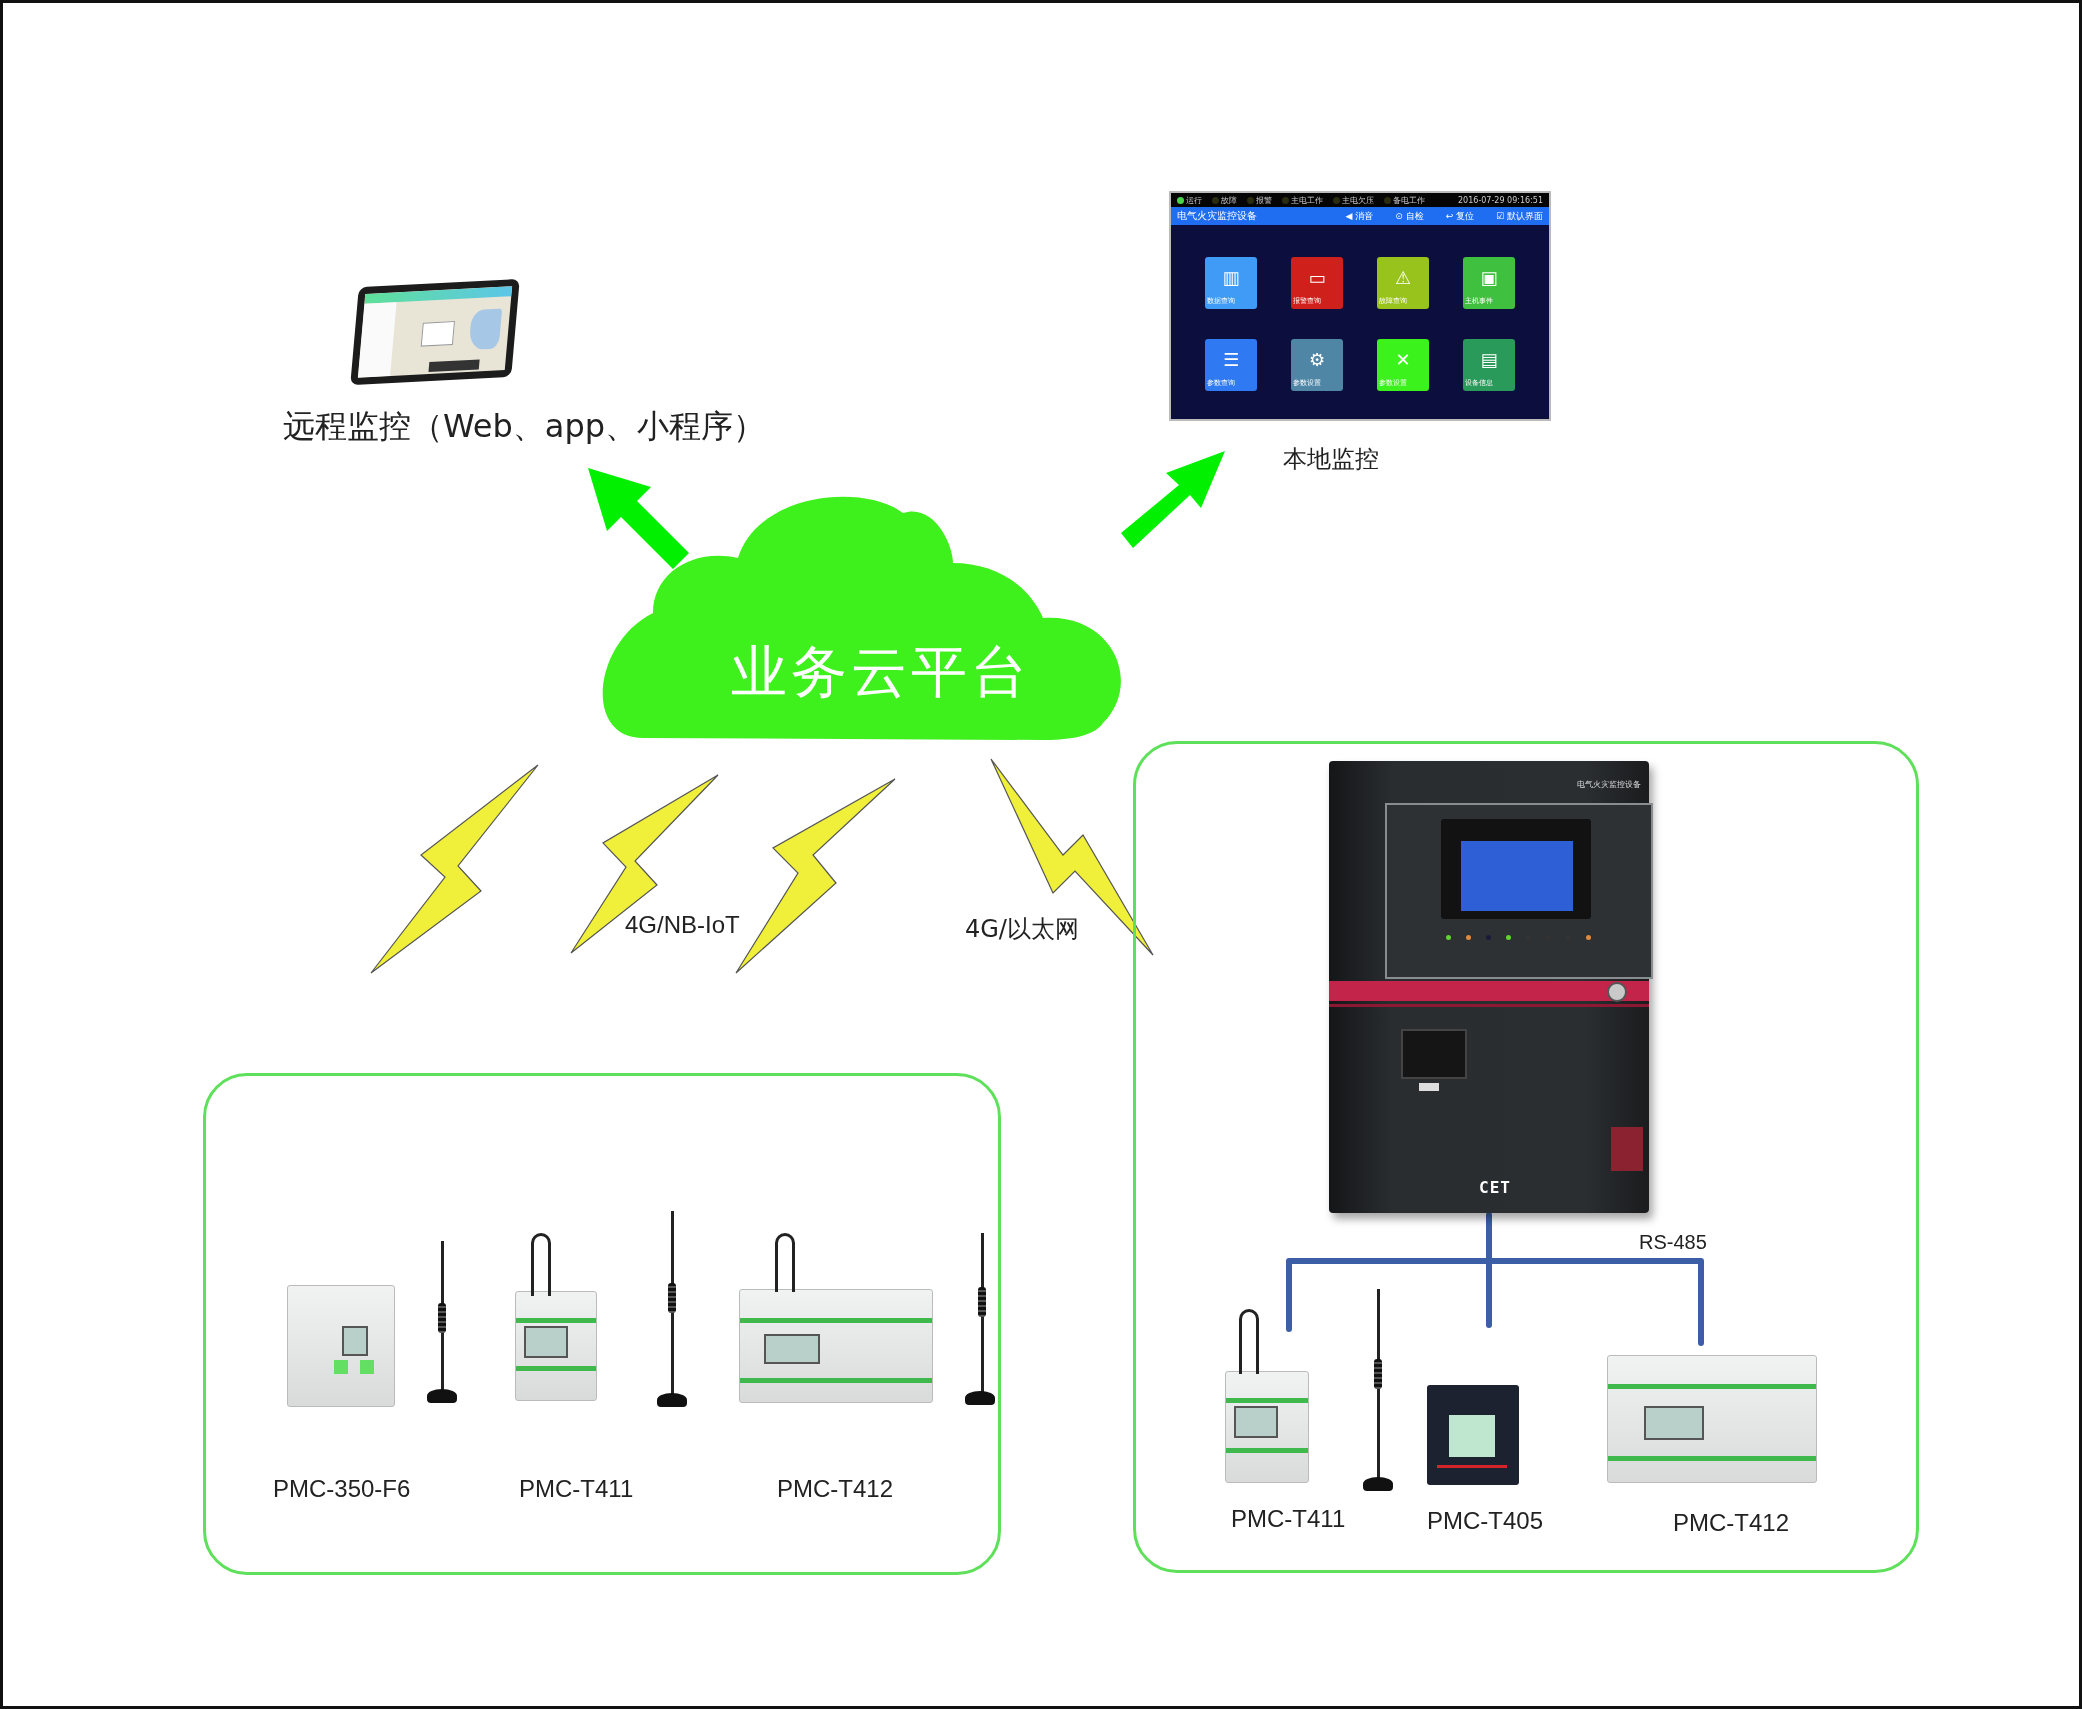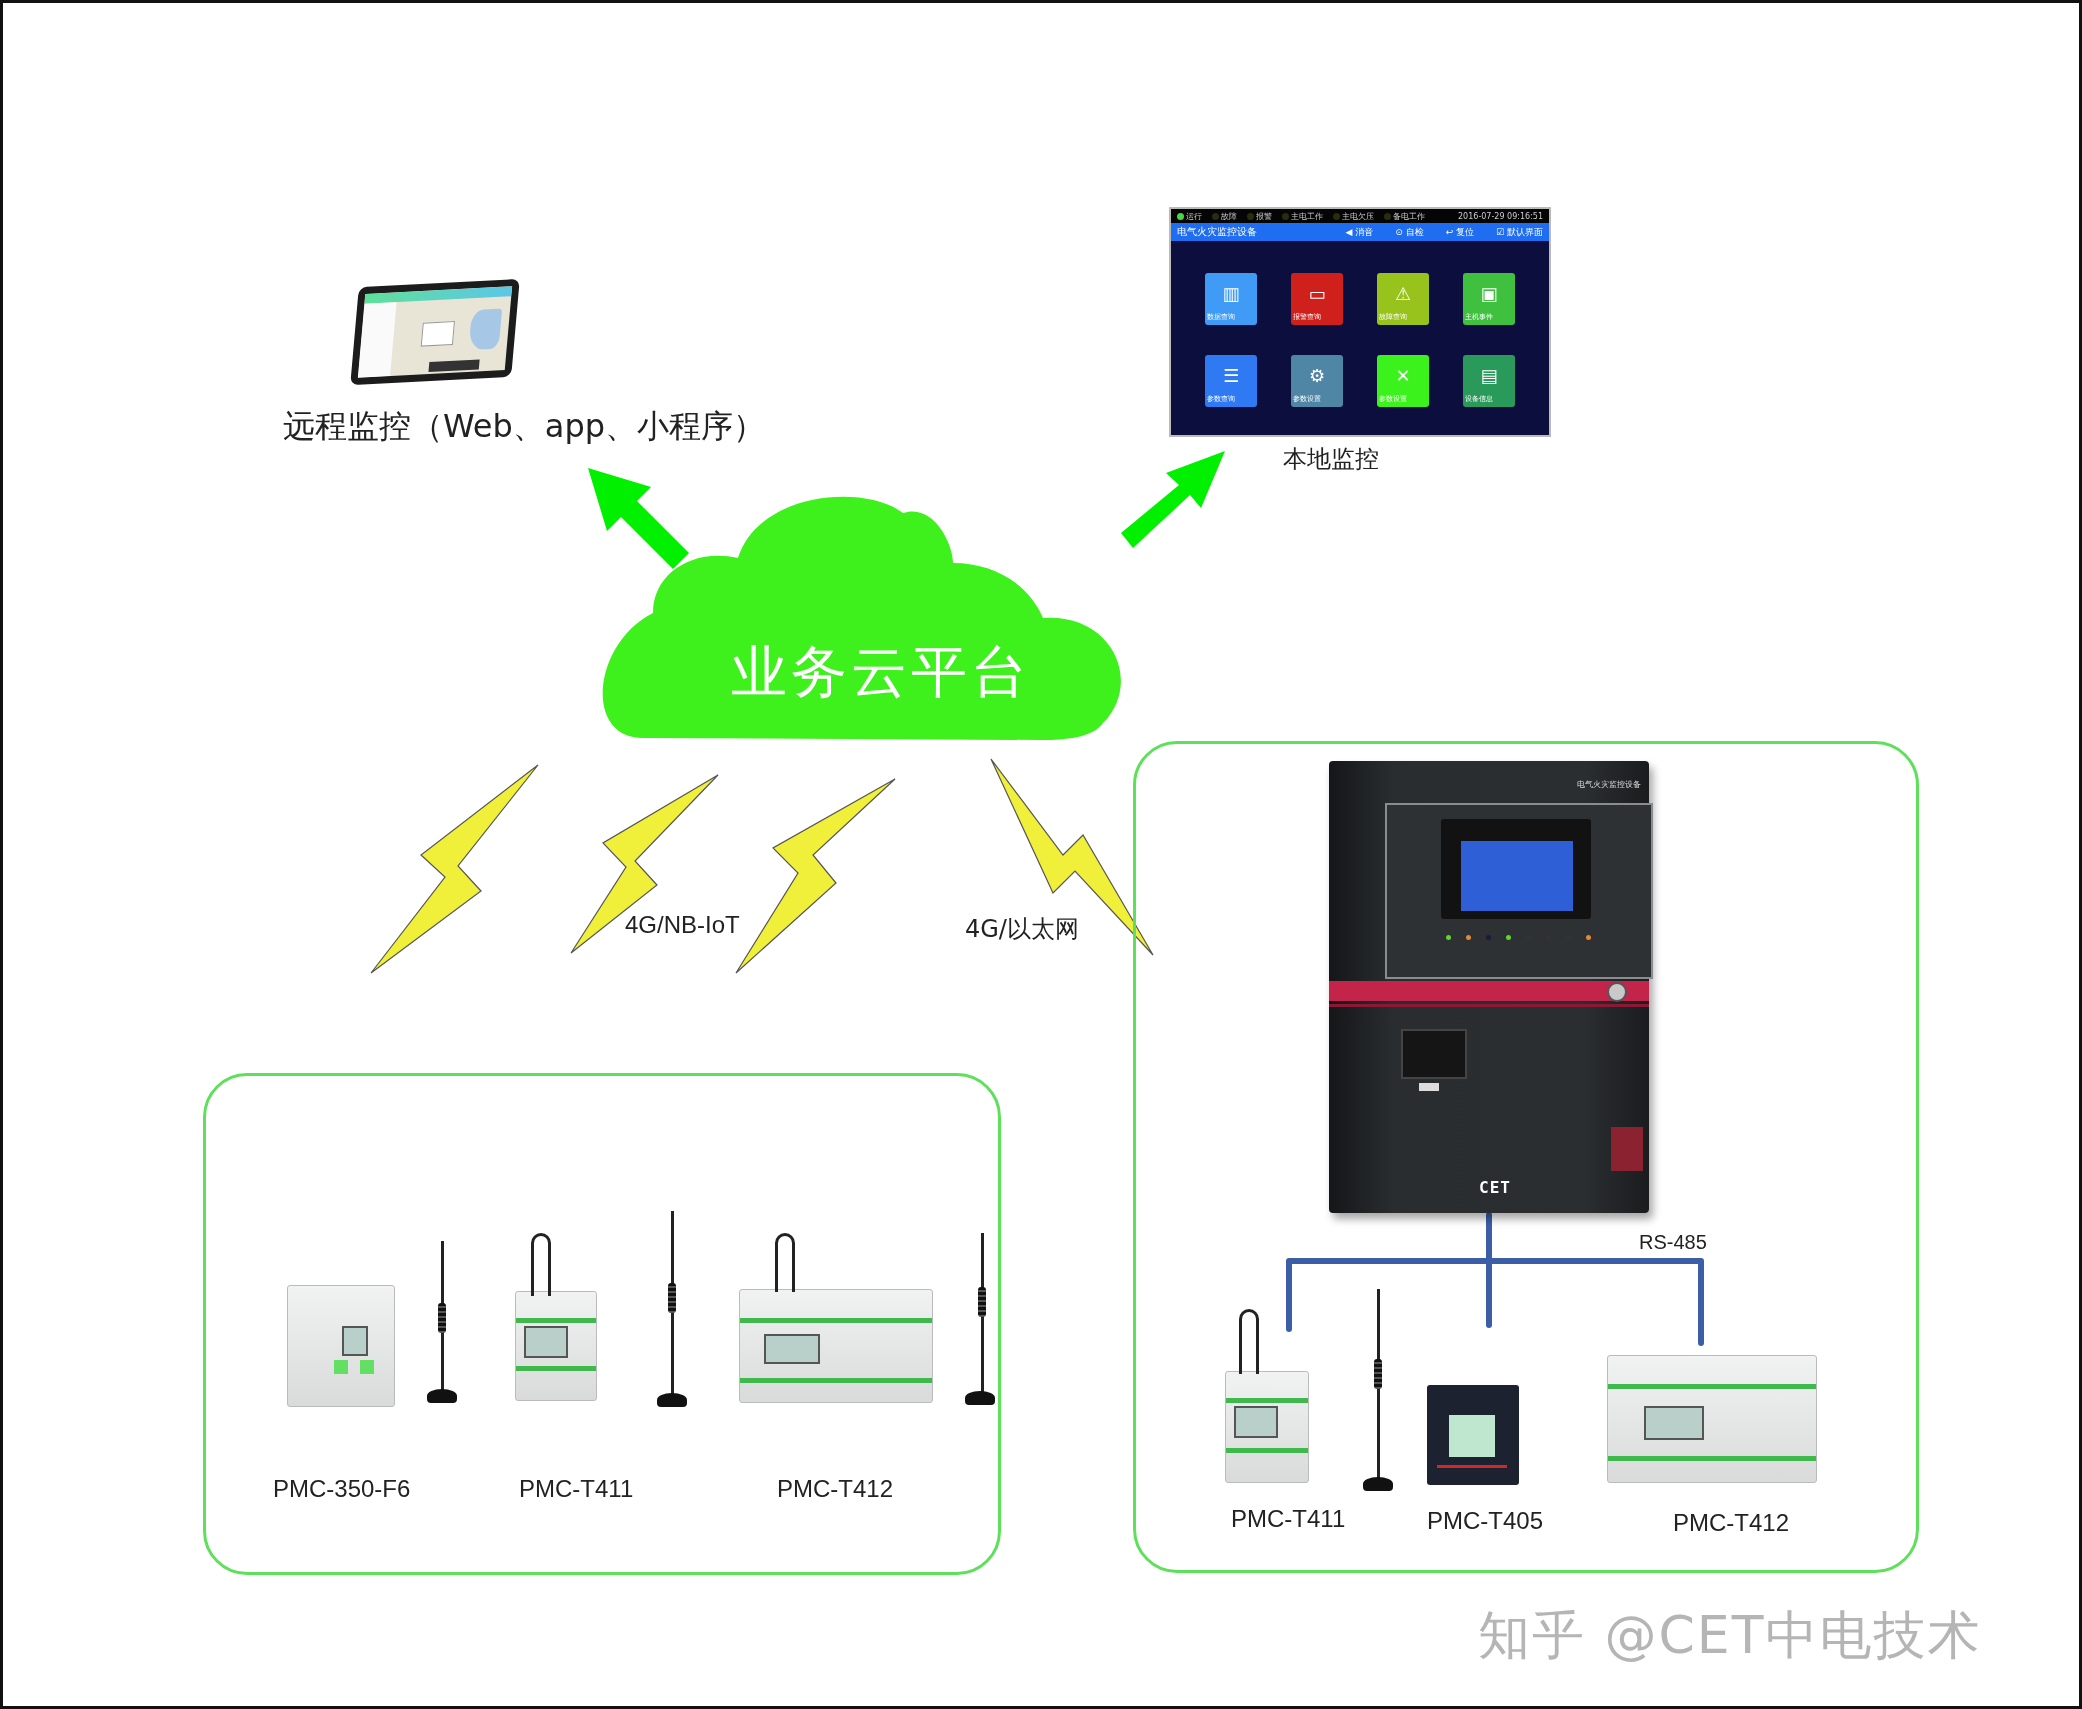--- a/index.html
+++ b/index.html
@@ -16,21 +16,21 @@
   .tablet { left: 352px; top: 280px; width: 160px; height: 98px; background: #1c1c1c;
             border-radius: 8px; transform: skewX(-8deg) rotate(-3deg); padding: 7px; box-sizing: border-box; }
   .tablet .scr { width: 100%; height: 100%; background: #e8e4d6; position: relative; overflow: hidden; }
   .tablet .bar { height: 10px; background: linear-gradient(90deg, #5fe09a, #5cc6e8); }
   .tablet .side { position: absolute; left: 0; top: 10px; width: 32px; bottom: 0; background: #fafafa; }
   .tablet .sea { position: absolute; right: 8px; top: 22px; width: 30px; height: 40px; background: #a7c7e6; border-radius: 40% 10% 30% 50%; }
   .tablet .pop { position: absolute; left: 60px; top: 32px; width: 30px; height: 22px; background: #fff; border: 1px solid #999; }
   .tablet .dock { position: absolute; left: 70px; bottom: 2px; width: 50px; height: 10px; background: #333; }
 
   
-  .lcd { left: 1166px; top: 188px; width: 378px; height: 226px; background: #0c0f3e; border: 2px solid #bbb; margin-top: 16px; }
+  .lcd { left: 1166px; top: 188px; width: 378px; height: 226px; background: #0c0f3e; border: 2px solid #bbb; }
   .lcd .status { height: 14px; background: #050505; color: #ccc; font-size: 8px; display: flex; align-items: center; gap: 10px; padding: 0 6px; }
   .lcd .status .dot { display: inline-block; width: 7px; height: 7px; border-radius: 50%; margin-right: 2px; background: #2b2b10; vertical-align: middle; }
   .lcd .status .dot.on { background: #4cd34c; }
   .lcd .status .time { margin-left: auto; }
   .lcd .title { height: 18px; background: #1f6ef2; color: #fff; font-size: 9px; display: flex; align-items: center; padding: 0 6px; gap: 22px; }
   .lcd .title .t1 { margin-right: auto; font-size: 10px; }
   .lcd .grid { position: absolute; left: 34px; top: 64px; display: grid; grid-template-columns: repeat(4, 52px); grid-row-gap: 30px; grid-column-gap: 34px; }
   .tile { width: 52px; height: 52px; border-radius: 3px; position: relative; color: #fff; font-size: 7px; }
   .tile .ic { position: absolute; left: 0; right: 0; top: 10px; text-align: center; font-size: 18px; }
   .tile .tl { position: absolute; left: 2px; bottom: 3px; text-align: center; }
@@ -269,14 +269,13 @@
   <div class="dev" style="left:1604px;top:1352px;width:208px;height:126px;">
     <div class="stripe" style="top:28px;"></div>
     <div class="screen" style="left:36px;top:50px;width:56px;height:30px;"></div>
     <div class="stripe" style="top:100px;"></div>
   </div>
 
   <div class="lbl" style="left:1228px;top:1502px;">PMC-T411</div>
   <div class="lbl" style="left:1424px;top:1504px;">PMC-T405</div>
   <div class="lbl" style="left:1670px;top:1506px;">PMC-T412</div>
 
-  <div class="lbl cn watermark">知乎 @CET中电技术</div>
 </div>
 
 </body></html>

